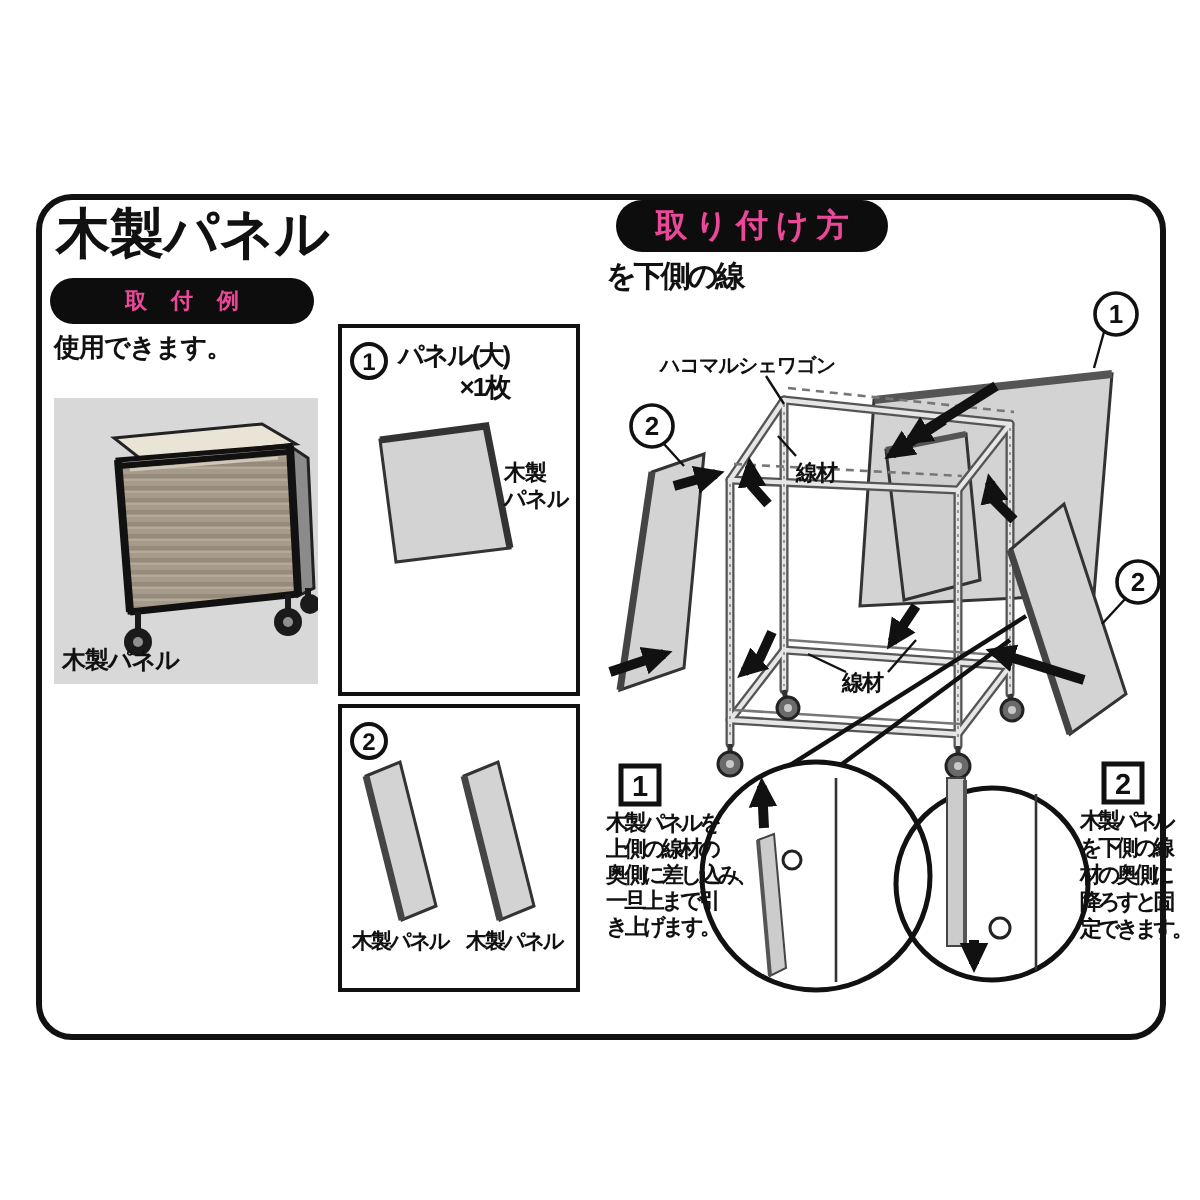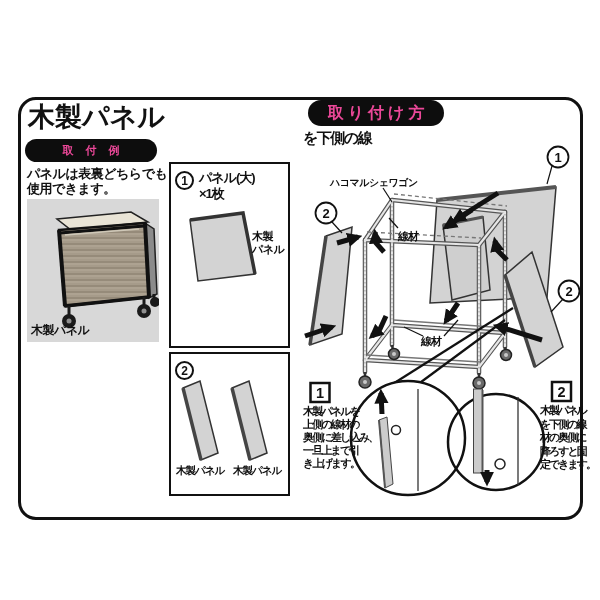--- a/index.html
+++ b/index.html
@@ -26,39 +26,38 @@
   .photo-label{position:absolute;left:4px;bottom:3px;font-size:12px;font-weight:bold;letter-spacing:-0.5px;}
   .part-box{border:2px solid #111;background:#fff;box-sizing:border-box;}
   .box1{left:169px;top:162px;width:121px;height:186px;}
   .box2{left:169px;top:352px;width:121px;height:144px;}
   .part-head{display:flex;gap:5px;padding:6px 4px 0 4px;}
   .circ{
     flex:0 0 auto;width:19px;height:19px;border:2px solid #111;border-radius:50%;
     display:flex;align-items:center;justify-content:center;
     font-size:12px;font-weight:bold;box-sizing:border-box;margin-top:1px;
   }
-  .part-name{font-size:13px;font-weight:bold;letter-spacing:-1px;line-height:16px;}
+  .part-name{font-size:13px;font-weight:bold;letter-spacing:-1px;line-height:16px;text-align:right;}
   .instr{font-weight:bold;font-size:15px;letter-spacing:-1.5px;}
   .instr.l1{left:303px;top:129px;}
   .instr.l2{left:303px;top:151px;}
   .diagram{left:295px;top:140px;width:300px;height:378px;}
   svg text{font-family:"Liberation Sans","DejaVu Sans",sans-serif;font-weight:bold;fill:#111;}
 </style>
 </head>
 <body>
 
 <div class="canvas">
 
   <div class="abs main-border"></div>
 
   <div class="abs title">木製パネル</div>
 
   <div class="abs pill pill-example">取付例</div>
   <div class="abs caption">
-    <div>パネルは表裏どちらでも</div>
     <div>使用できます。</div>
   </div>
 
   <div class="abs photo">
     <svg width="132" height="143" viewBox="0 0 132 143">
       <defs>
         <pattern id="wood" width="8" height="6" patternUnits="userSpaceOnUse">
           <rect width="8" height="6" fill="#a69b8a"></rect>
           <rect y="2" width="8" height="2" fill="#968b7a"></rect>
           <rect y="4.5" width="8" height="1" fill="#b4aa99"></rect>

